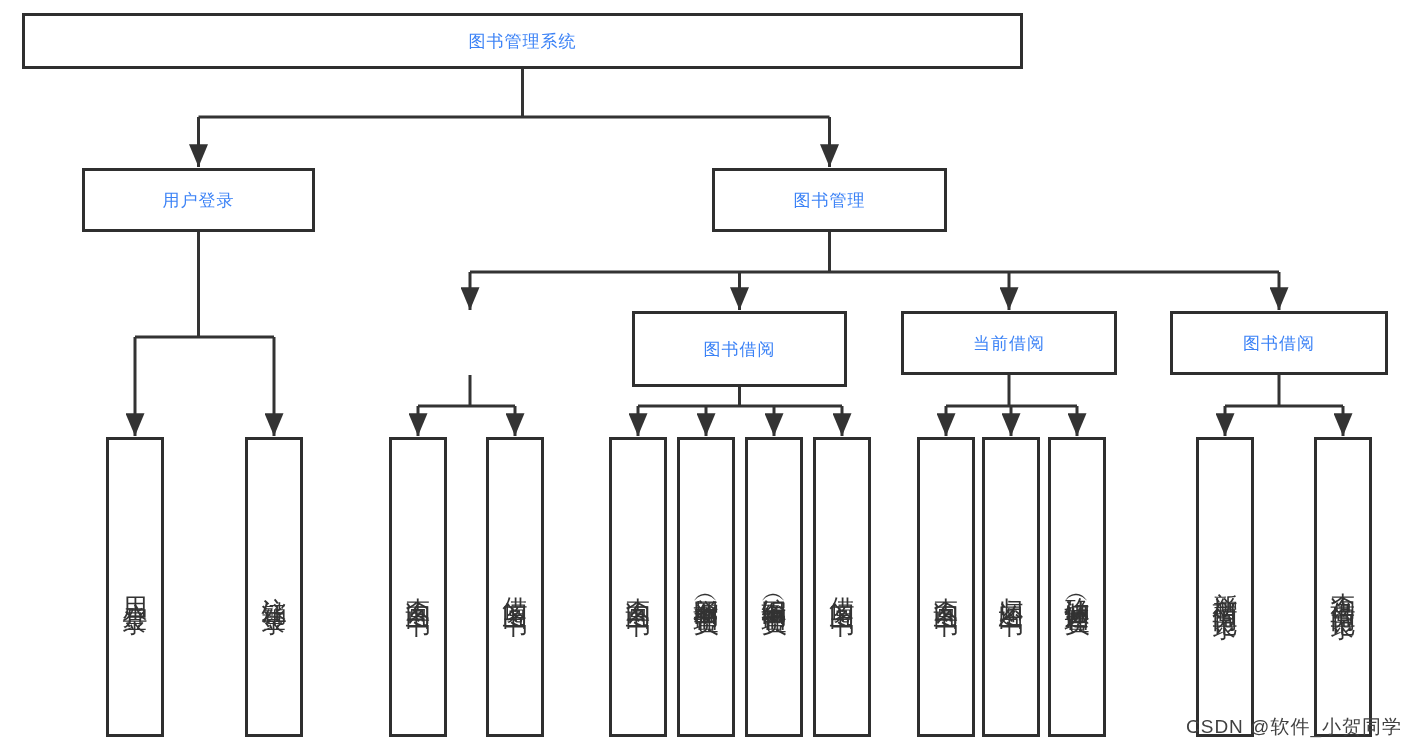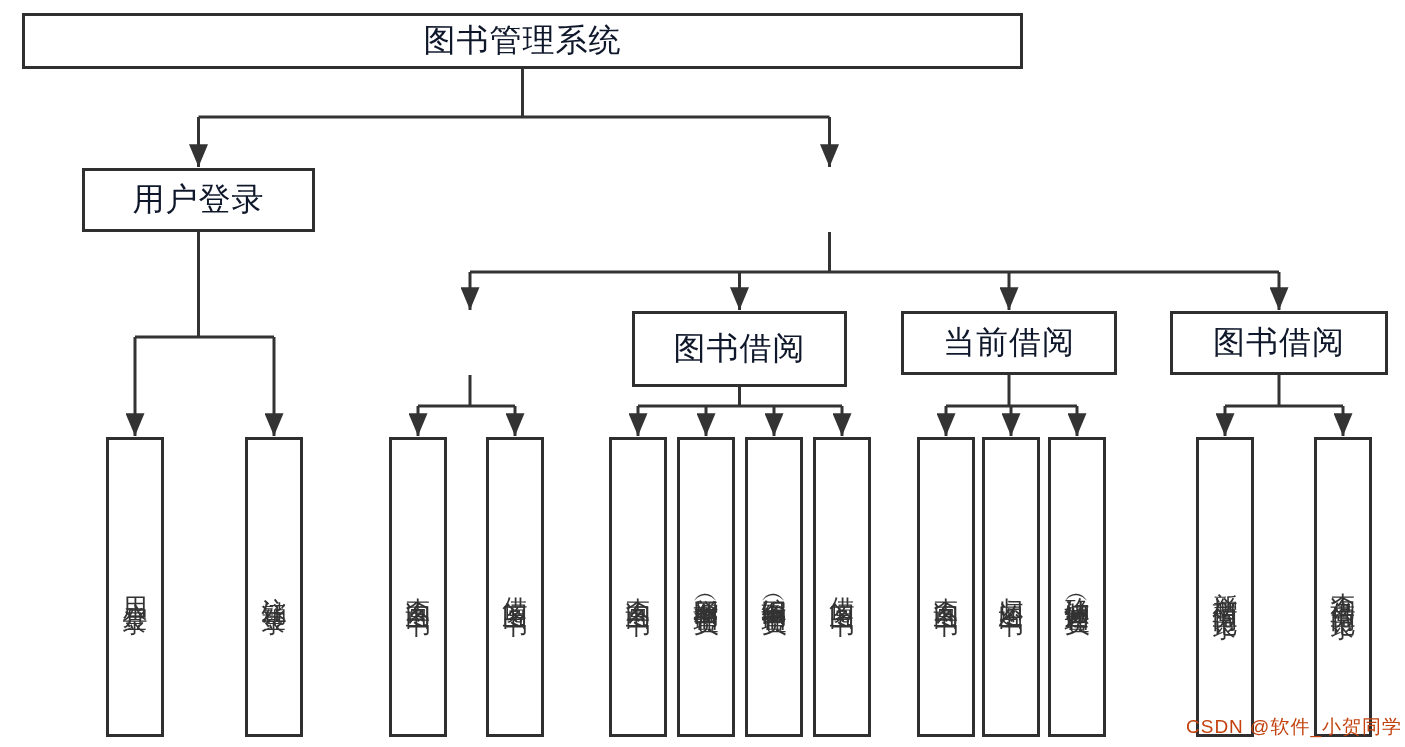--- a/index.html
+++ b/index.html
@@ -21,22 +21,22 @@
     position: absolute;
     box-sizing: border-box;
     border: 3px solid #2f2f2f;
     background: #ffffff;
     display: flex;
     align-items: center;
     justify-content: center;
     z-index: 2;
   }
   .hbox span {
-    font-size: 32px;
-    color: #0f172a;
+    font-size: 17px;
+    color: #3b82f6;
     letter-spacing: 1px;
     white-space: nowrap;
   }
   .vbox {
     position: absolute;
     top: 437px;
     width: 58px;
     height: 300px;
     box-sizing: border-box;
     border: 3px solid #2f2f2f;
@@ -54,21 +54,21 @@
     letter-spacing: 5px;
     color: #333333;
     white-space: nowrap;
   }
   .vbox.tight span { letter-spacing: 2px; }
   #watermark {
     position: absolute;
     left: 1186px;
     top: 714px;
     font-size: 19px;
-    color: #c2410c;
+    color: #404040;
     letter-spacing: 1px;
     z-index: 3;
     white-space: nowrap;
   }
 
   
   #n-root   { left: 22px;   top: 13px;  width: 1001px; height: 56px; }
   #n-login  { left: 82px;   top: 168px; width: 233px;  height: 64px; }
   #n-books  { left: 712px;  top: 168px; width: 235px;  height: 64px; }
   #n-newb   { left: 364px;  top: 311px; width: 212px;  height: 64px; }
@@ -146,20 +146,23 @@
     </g>
   </svg>
 
   <div id="n-root" class="hbox">
     <span>图书管理系统</span>
   </div>
 
   <div id="n-login" class="hbox">
     <span>用户登录</span>
   </div>
+  <div id="n-books" class="hbox">
+    <span>图书管理</span>
+  </div>
 
   <div id="n-borrow" class="hbox">
     <span>图书借阅</span>
   </div>
   <div id="n-curr" class="hbox">
     <span>当前借阅</span>
   </div>
   <div id="n-rec" class="hbox">
     <span>图书借阅</span>
   </div>

